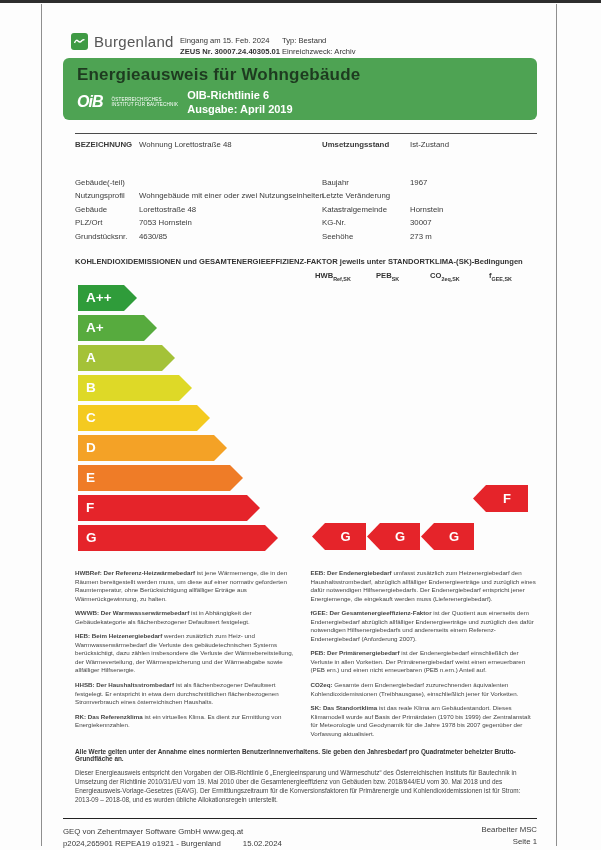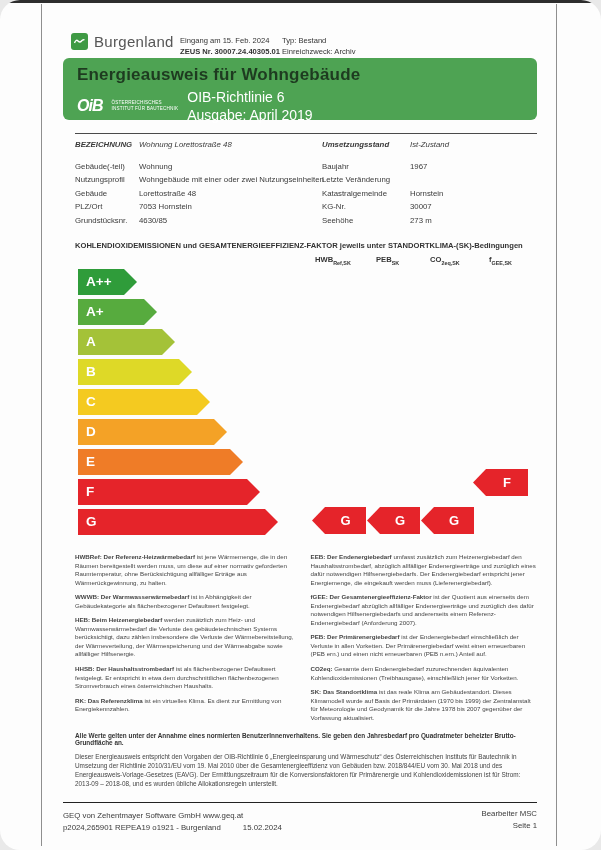--- a/index.html
+++ b/index.html
@@ -1,17 +1,17 @@
 <!DOCTYPE html>
 <html lang="de"><head>
 <meta charset="utf-8">
 <style>
   html,body{margin:0;padding:0;background:#e9e9e9;}
   .page{position:relative;width:601px;height:850px;background:#fdfdfd;overflow:hidden;
-        font-family:"Liberation Sans", sans-serif;color:#3a3a3a;border-radius:20px;}
+        font-family:"Liberation Sans", sans-serif;color:#3a3a3a;}
   
   .scan-top{position:absolute;left:0;top:0;width:601px;height:3px;background:#2e2e2e;}
   .scan-left{position:absolute;left:41px;top:4px;width:1px;height:842px;background:#8f8f8f;}
   .scan-right{position:absolute;left:556px;top:4px;width:1px;height:842px;background:#8f8f8f;}
 
   .content{position:absolute;left:63px;top:0;width:474px;}
 
   
   .top-row{position:relative;margin-top:33px;height:24px;}
   .brand{position:absolute;left:8px;top:0;display:flex;align-items:center;gap:6px;}
@@ -24,29 +24,29 @@
   .meta-col.c2{left:219px;}
   .meta-bold{font-weight:bold;}
 
   
   .green-band{margin-top:1px;height:62px;border-radius:6px;background:#4ea353;
               box-sizing:border-box;padding:7px 14px 0 14px;}
   .ea-title{font-size:17px;font-weight:bold;color:#1e3b20;letter-spacing:.2px;}
   .oib-row{display:flex;align-items:center;gap:9px;margin-top:3px;color:#fff;}
   .oib-logo{font-size:16px;font-weight:bold;font-style:italic;letter-spacing:-1px;}
   .oib-inst{font-size:4.6px;line-height:1.25;text-transform:uppercase;letter-spacing:.2px;}
-  .oib-rl{font-size:14px;font-weight:normal;line-height:1.3;}
+  .oib-rl{font-size:11px;font-weight:bold;line-height:1.3;}
 
   
   .info{display:flex;margin-top:13px;}
   .itable{box-sizing:border-box;border-top:1px solid #4a4a4a;padding-top:4px;font-size:7.8px;}
   .itable.left{width:247px;margin-left:12px;}
   .itable.right{width:215px;margin-left:0px;}
   .irow{display:flex;line-height:13.5px;}
-  .irow.head{font-weight:bold;margin-bottom:8px;font-style:italic;}
+  .irow.head{font-weight:bold;margin-bottom:24px;}
   .irow.head .ival{font-weight:normal;}
   .itable.left .ilab{width:64px;flex:none;}
   .itable.right .ilab{width:88px;flex:none;}
   .ival{flex:1;white-space:nowrap;}
 
   
   .section-title{margin-top:14px;margin-left:12px;font-size:7.6px;font-weight:bold;
                  line-height:1.32;color:#333;}
 
   
@@ -130,21 +130,20 @@
     </div>
 
     <div class="info">
       <div class="itable left">
         <div class="irow head">
           <span class="ilab">BEZEICHNUNG</span>
           <span class="ival">Wohnung Lorettostraße 48</span>
         </div>
         <div class="irow">
           <span class="ilab">Gebäude(-teil)</span>
-          <span class="ival">Wohnung</span>
         </div>
         <div class="irow">
           <span class="ilab">Nutzungsprofil</span>
           <span class="ival">Wohngebäude mit einer oder zwei Nutzungseinheiten</span>
         </div>
         <div class="irow">
           <span class="ilab">Gebäude</span>
           <span class="ival">Lorettostraße 48</span>
         </div>
         <div class="irow">

